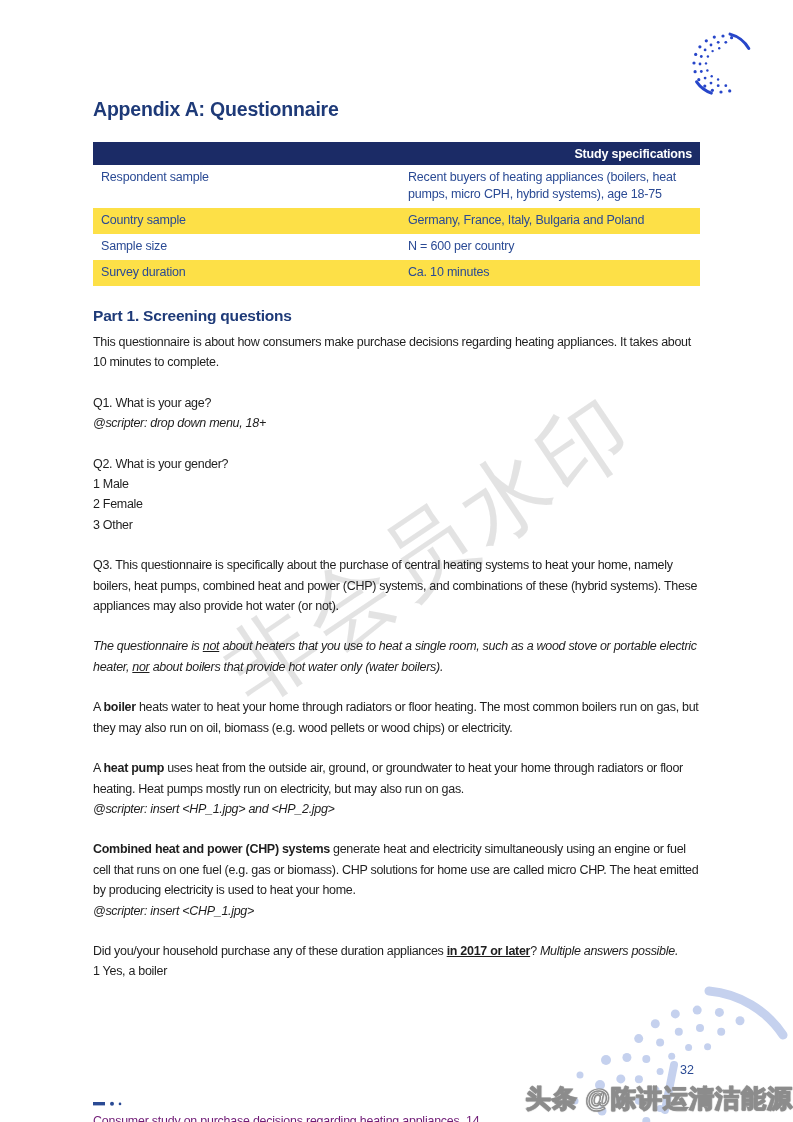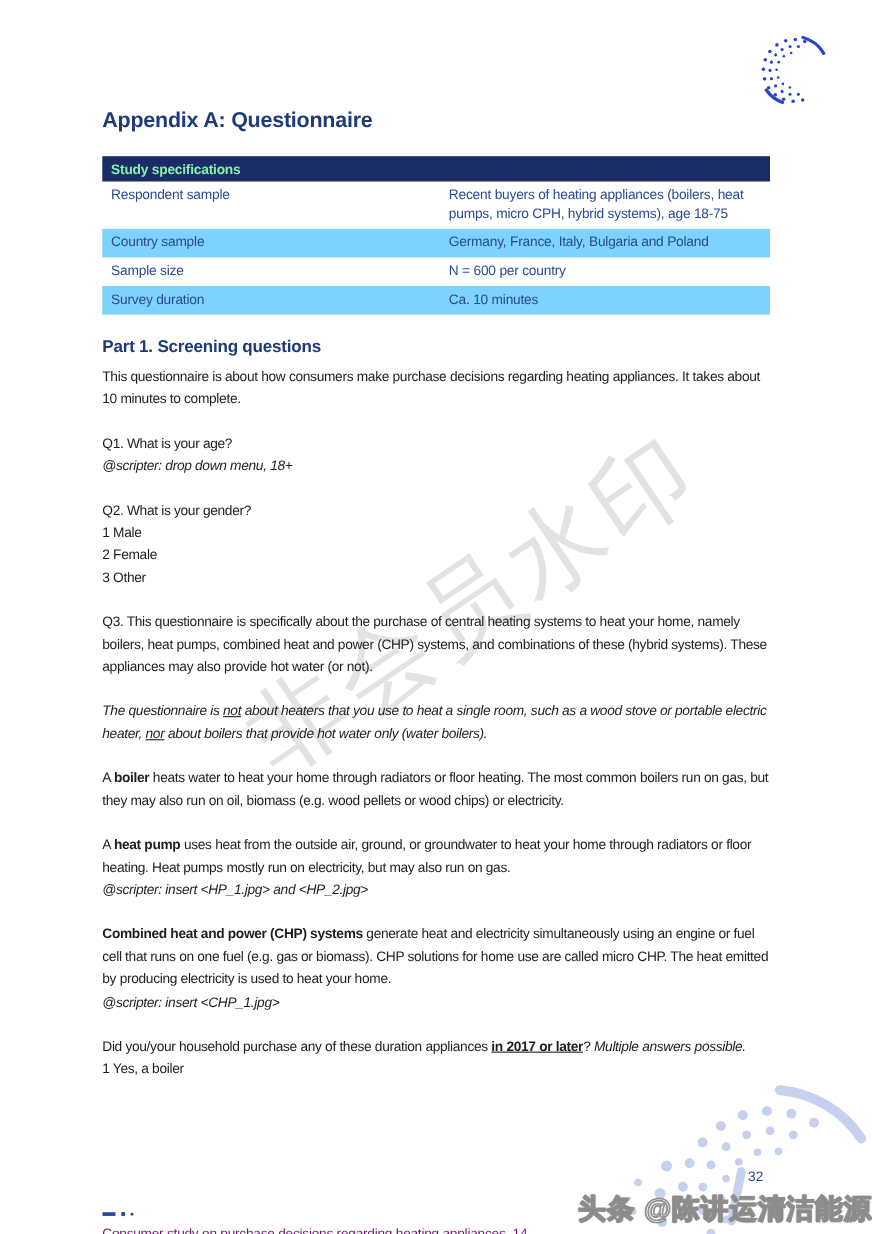--- a/index.html
+++ b/index.html
@@ -39,33 +39,33 @@
     letter-spacing:-0.2px;
   }
   table.spec{
     border-collapse:collapse;
     width:607px;
     margin-top:20px;
     font-size:12.5px;
     letter-spacing:-0.2px;
   }
   table.spec th{
-    background:#1b2b66;color:#86efac;
-    text-align:left;font-weight:700;
+    background:#1b2b66;color:#ffffff;
+    text-align:right;font-weight:700;
     padding:4px 8px;height:15px;
   }
   table.spec td{
     color:#2a4a94;
     vertical-align:top;
     padding:4px 8px 5px 8px;
     line-height:17px;
   }
   td.c1{width:291px;}
   td.c2{width:284px;}
-  tr.alt td{background:#7dd3fc;}
+  tr.alt td{background:#fde047;}
   h2.part{
     margin:20px 0 6px 0;
     font-size:15.5px;line-height:20px;
     font-weight:700;color:#1e3a78;
     letter-spacing:-0.2px;
   }
   .block{margin:0 0 20px 0;}
   .bl{line-height:20.4px;font-size:12.5px;letter-spacing:-0.3px;}
   .it{font-style:italic;}
   .s-b{font-weight:700;}

